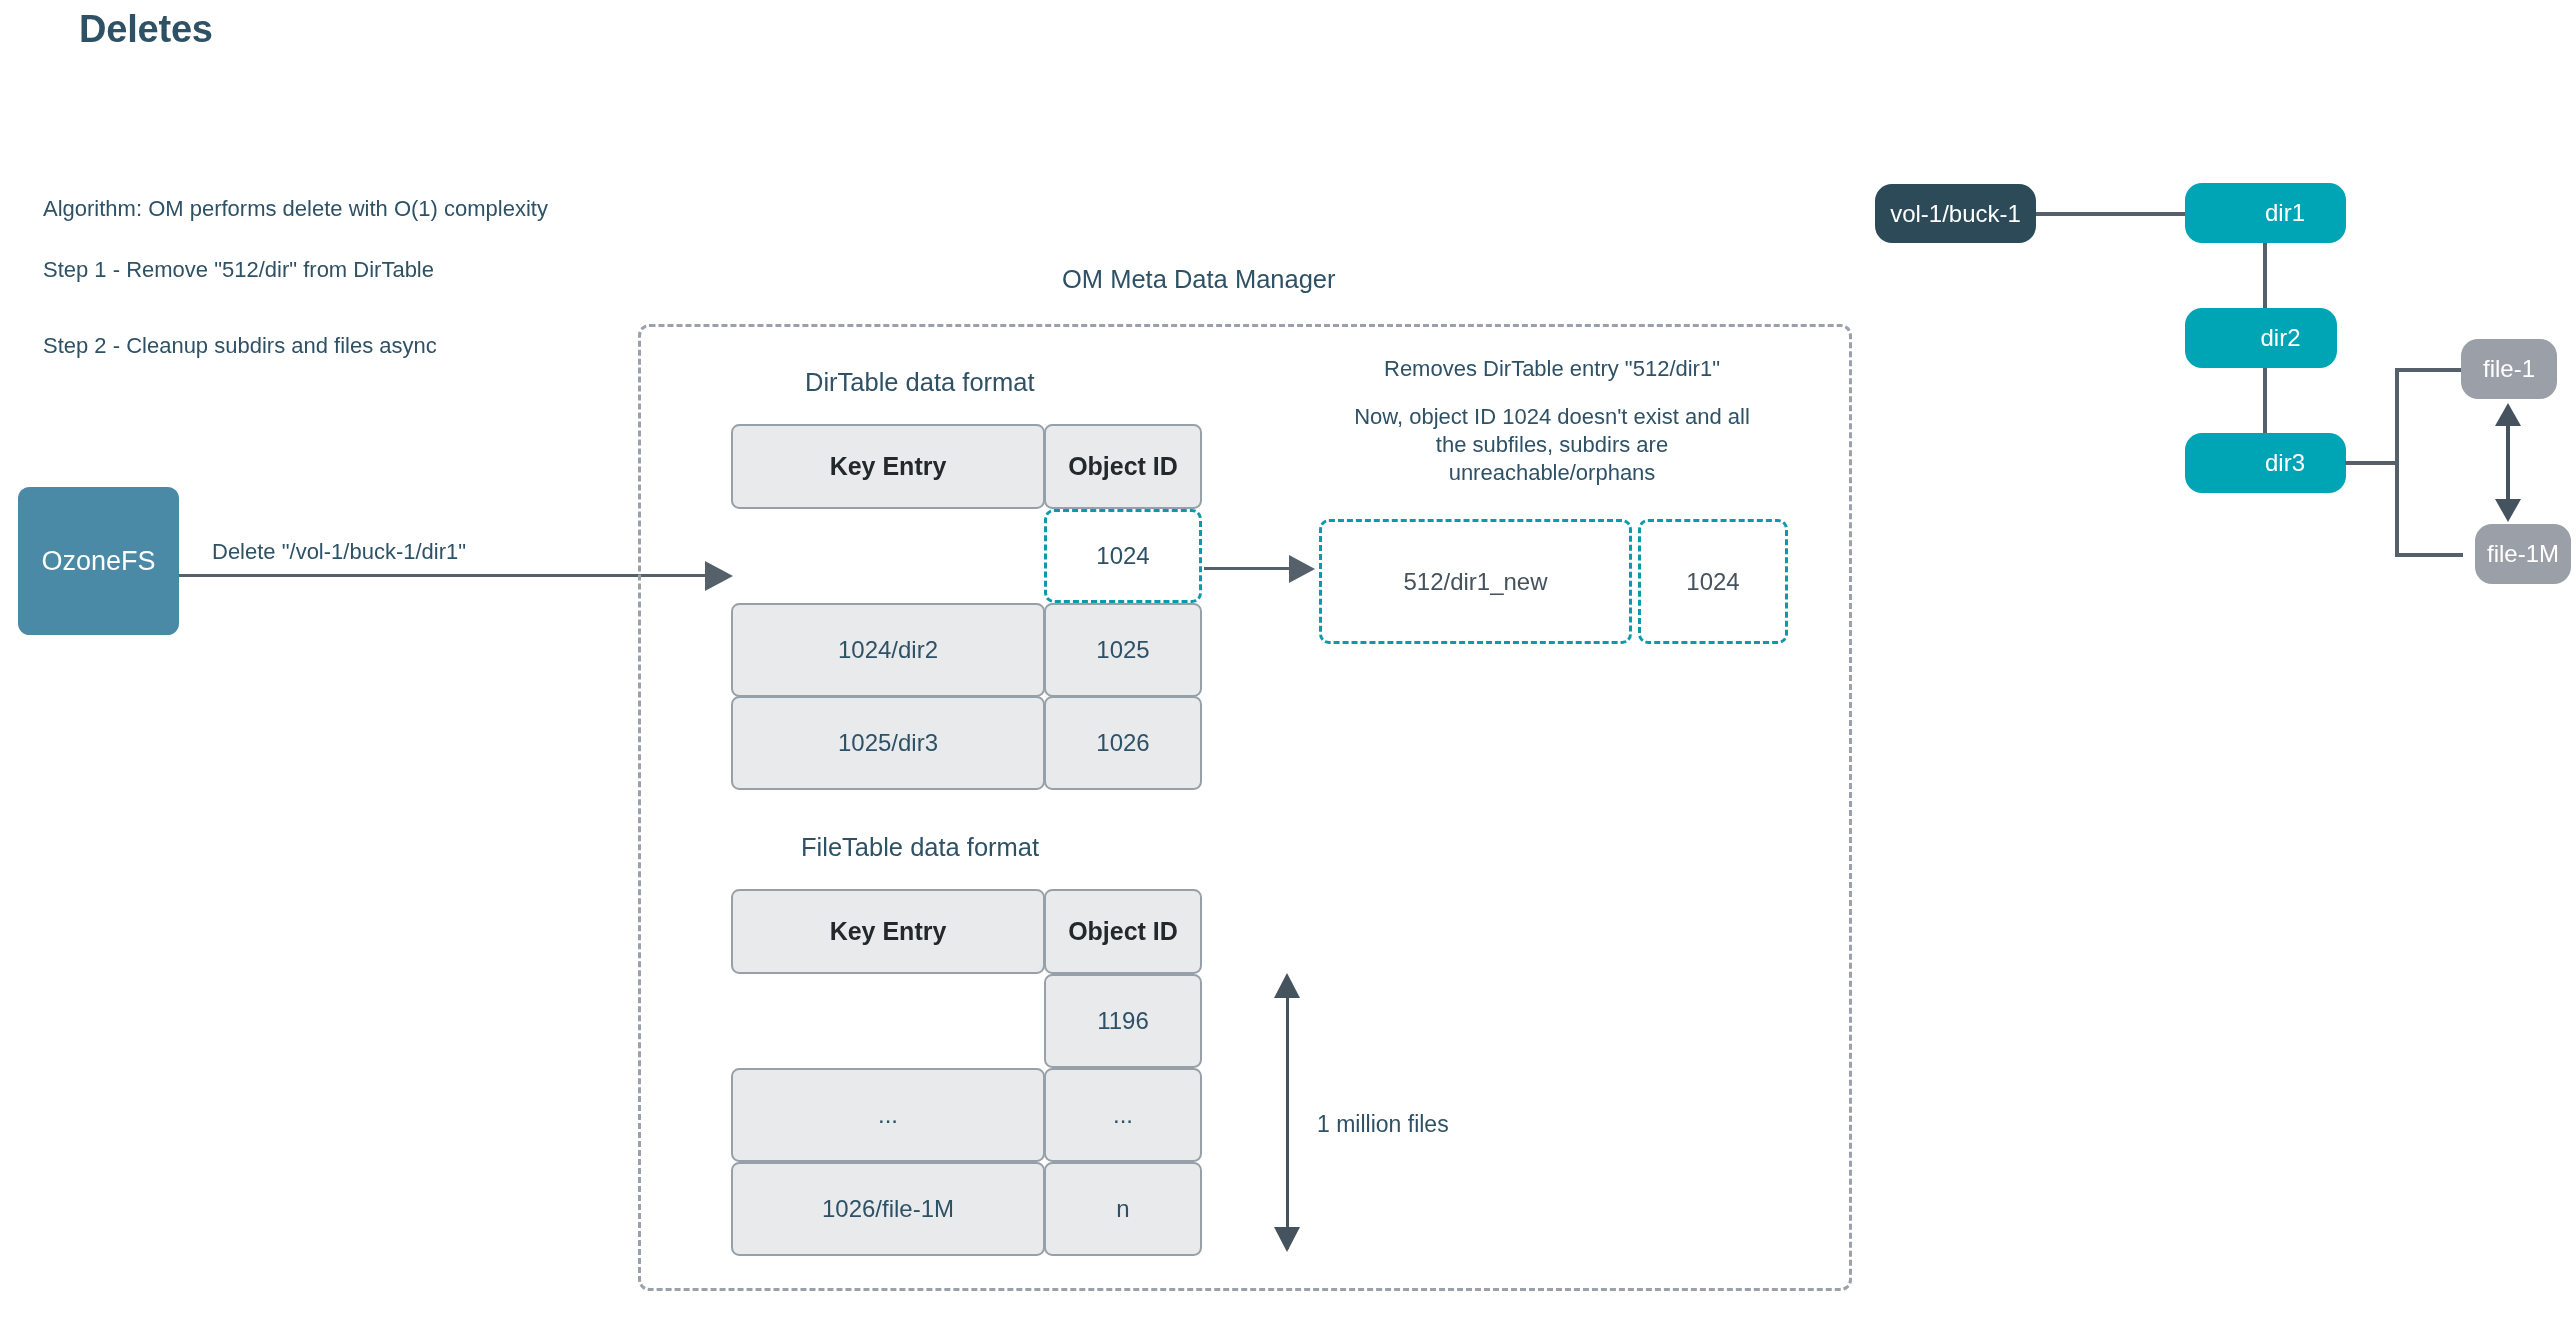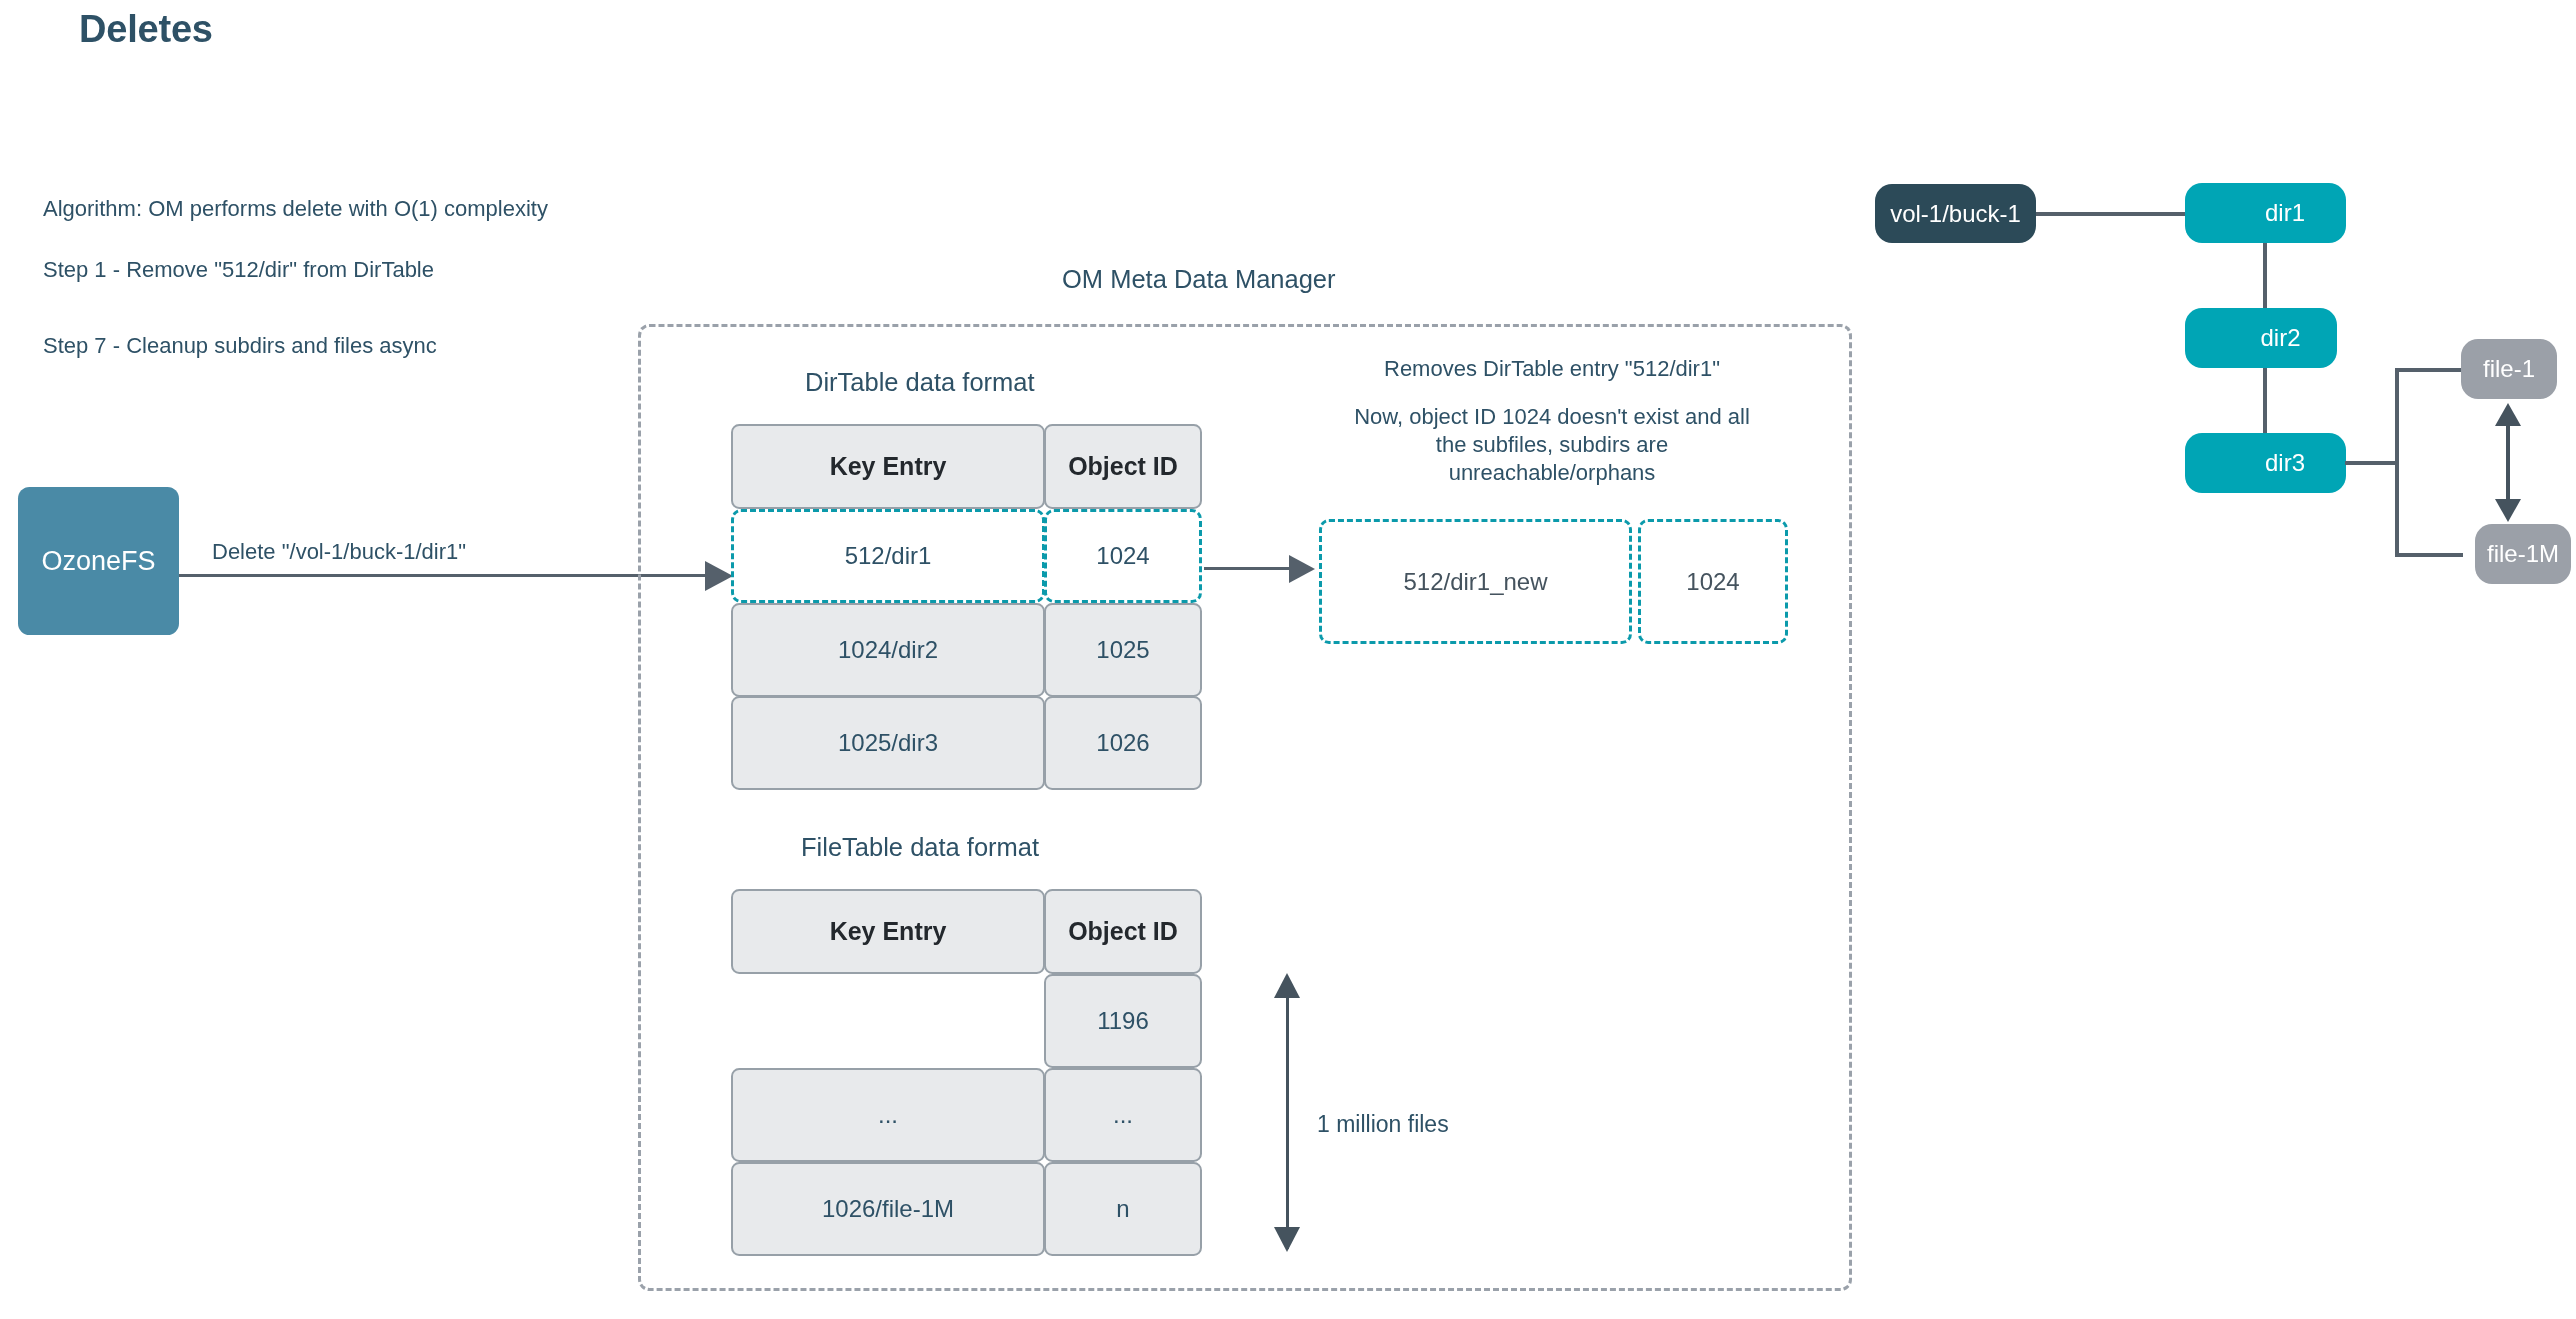--- a/index.html
+++ b/index.html
@@ -262,36 +262,35 @@
 </style>
 </head>
 <body>
 
 <div id="canvas">
 
   <div class="abs" id="page-title">Deletes</div>
 
   <div class="abs note" id="note-algorithm">Algorithm: OM performs delete with O(1) complexity</div>
   <div class="abs note" id="note-step1">Step 1 - Remove "512/dir" from DirTable</div>
-  <div class="abs note" id="note-step2">Step 7 - Cleanup subdirs and files async</div>
+  <div class="abs note" id="note-step2">Step 2 - Cleanup subdirs and files async</div>
 
   <div class="abs" id="ozonefs-box">OzoneFS</div>
   <div class="abs" id="delete-label">Delete  "/vol-1/buck-1/dir1"</div>
   <div class="abs" id="delete-arrow-line"></div>
   <div class="abs" id="delete-arrow-head"></div>
 
   <div class="abs" id="om-title">OM Meta Data Manager</div>
   <div class="abs" id="om-container"></div>
 
   <div class="abs table-title" id="dirtable-title">DirTable data format</div>
 
   <div class="abs cell head" style="left:731px; top:424px; width:314px; height:85px;">Key Entry</div>
   <div class="abs cell head" style="left:1044px; top:424px; width:158px; height:85px;">Object ID</div>
 
-  <div class="abs cell hl" style="left:731px; top:509px; width:314px; height:94px;">512/dir1</div>
   <div class="abs cell hl" style="left:1044px; top:509px; width:158px; height:94px;">1024</div>
 
   <div class="abs cell" style="left:731px; top:603px; width:314px; height:94px;">1024/dir2</div>
   <div class="abs cell" style="left:1044px; top:603px; width:158px; height:94px;">1025</div>
 
   <div class="abs cell" style="left:731px; top:696px; width:314px; height:94px;">1025/dir3</div>
   <div class="abs cell" style="left:1044px; top:696px; width:158px; height:94px;">1026</div>
 
   <div class="abs" id="removes-caption">Removes DirTable entry "512/dir1"</div>
   <div class="abs" id="orphan-caption">Now, object ID 1024 doesn't exist and all the subfiles, subdirs are unreachable/orphans</div>

